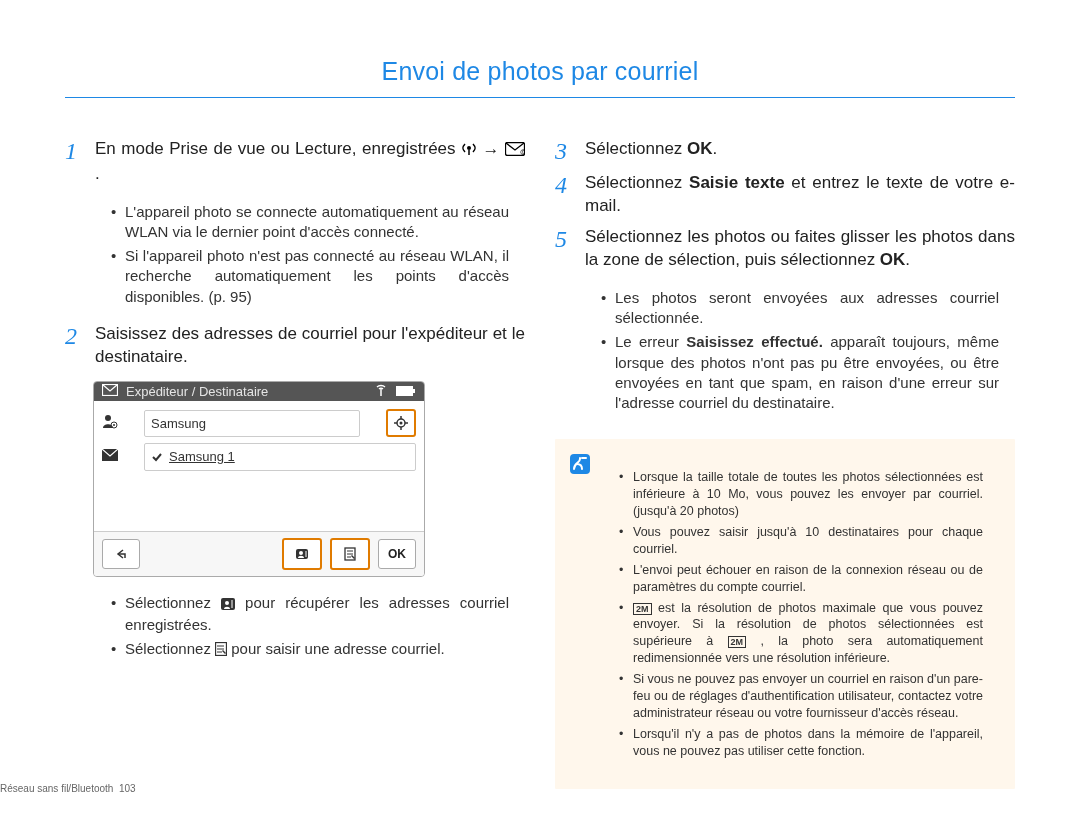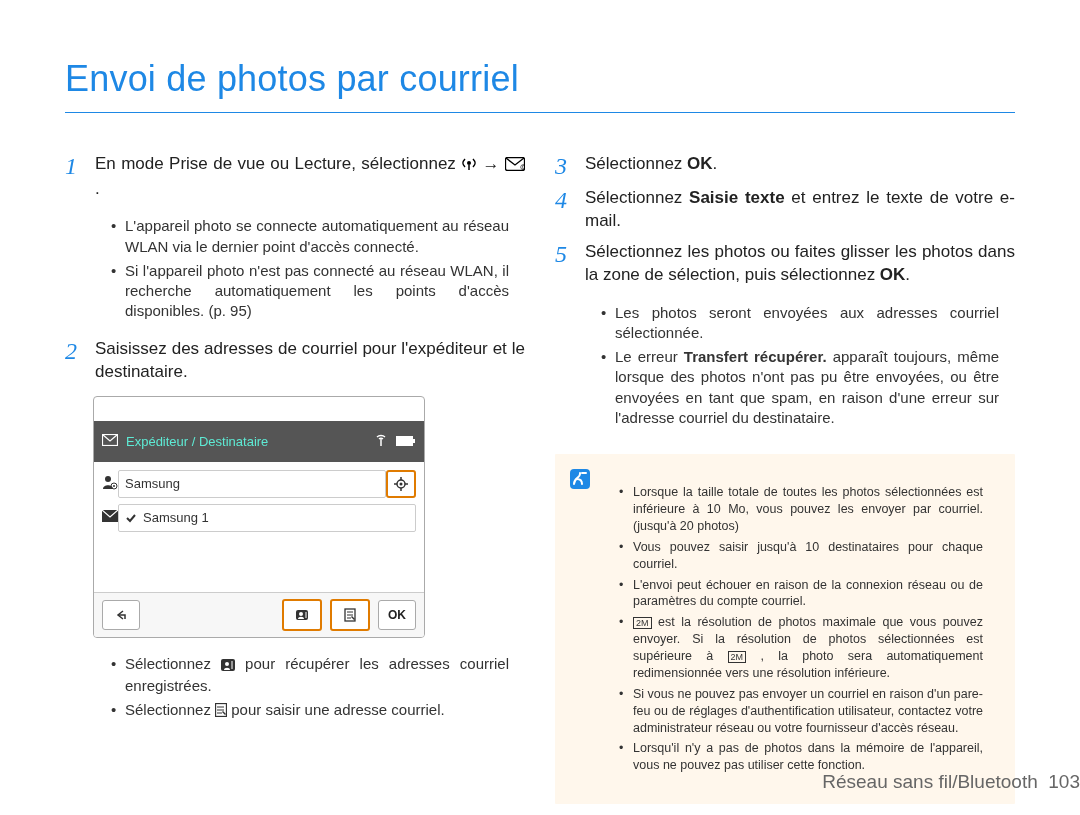--- a/index.html
+++ b/index.html
@@ -15,24 +15,25 @@
   }
   .page {
     box-sizing: border-box;
     width: 1080px;
     height: 815px;
     padding: 45px 65px 25px 65px;
     position: relative;
   }
   .title {
     color: #1e88e5;
-    font-size: 36px;
+    font-size: 25px;
     font-weight: 400;
     margin: 10px 0 8px 0;
     letter-spacing: 0.2px;
+    text-align: center;
   }
   .rule {
     border: none;
     border-top: 1px solid #1e88e5;
     margin: 0 0 40px 0;
   }
   .cols {
     display: flex;
     gap: 30px;
   }
@@ -86,37 +87,36 @@
   .screenshot {
     margin: 12px 0 14px 28px;
     width: 330px;
     border: 1px solid #aaa;
     border-radius: 4px;
     overflow: hidden;
     background: #fff;
   }
   .ss-head {
     background: #555;
-    color: #5eead4;
-    padding: 12px 8px;
+    color: #e5e5e5;
+    padding: 1px 8px;
     display: flex;
     align-items: center;
     gap: 8px;
     font-size: 13px;
-    margin-top: 24px;
   }
   .ss-head .label { flex: 1; }
   .ss-body {
     padding: 8px;
     background: #fff;
   }
   .ss-row {
     display: flex;
     align-items: center;
-    gap: 0;
+    gap: 26px;
     margin-bottom: 6px;
     font-size: 13px;
   }
   .ss-input {
     flex: 1;
     border: 1px solid #ccc;
     border-radius: 2px;
     padding: 4px 6px;
     color: #333;
     background: #fff;
@@ -166,44 +166,44 @@
   .infobox .info-icon {
     position: absolute;
     left: 14px;
     top: 14px;
   }
   .footer {
     position: absolute;
     bottom: 20px;
     left: 0;
     width: 100%;
-    text-align: right;
-    font-size: 19px;
+    text-align: left;
+    font-size: 10px;
     color: #666;
   }
   .b { font-weight: bold; }
-  .small { font-size: 11px; font-weight: normal; }
+  .small { font-size: 11px; font-weight: bold; }
   .sig { display:inline-block; }
   .wlan { display:inline-block; }
 </style>
 </head>
 <body>
 
 <div class="page">
   <h1 class="title">Envoi de photos par courriel</h1>
   <hr class="rule">
 
   <div class="cols">
 
     <div class="col">
 
       <div class="step">
         <div class="stepnum">1</div>
         <div class="stepbody">
-          <span>En mode Prise de vue ou Lecture, sélectionnez </span>
+          <span>En mode Prise de vue ou Lecture, enregistrées </span>
           <span class="gicon wlan">
             <svg width="16" height="16" viewBox="0 0 16 16">
                 <circle cx="8" cy="8" r="2" fill="#000"></circle>
                 <path d="M4 4 C1 7 1 9 4 12" stroke="#000" fill="none" stroke-width="1.5"></path>
                 <path d="M12 4 C15 7 15 9 12 12" stroke="#000" fill="none" stroke-width="1.5"></path>
                 <line x1="8" y1="10" x2="8" y2="15" stroke="#000" stroke-width="1.5"></line>
               </svg>
           </span>
           <span> → </span>
           <span class="gicon">
@@ -276,21 +276,21 @@
                 </svg>
             </span>
           </div>
           <div class="ss-row">
             <span class="gicon">
               <svg width="16" height="12" viewBox="0 0 16 12">
                   <rect x="0" y="0" width="16" height="12" fill="#333"></rect>
                   <path d="M0 0 L8 7 L16 0" fill="none" stroke="#fff" stroke-width="1.2"></path>
                 </svg>
             </span>
-            <div class="ss-input" style="display:flex;align-items:center;gap:6px;">
+            <div class="ss-input" style="display:flex;align-items:center;gap:6px;text-decoration:underline;">
               <svg width="12" height="12" viewBox="0 0 12 12">
                   <path d="M2 6 L5 9 L10 3" fill="none" stroke="#333" stroke-width="2"></path>
                 </svg>
               <span>Samsung 1</span>
             </div>
           </div>
           <div class="ss-gap"></div>
         </div>
         <div class="ss-foot">
           <span class="foot-btn">
@@ -372,21 +372,21 @@
         <div class="stepnum">5</div>
         <div class="stepbody">
           <span>Sélectionnez les photos ou faites glisser les photos dans la zone de sélection, puis sélectionnez </span><span class="b">OK</span><span>.</span>
         </div>
       </div>
 
       <div class="sub">
         <ul>
           <li>Les photos seront envoyées aux adresses courriel sélectionnée.</li>
           <li>
-            <span>Le erreur </span><span class="b">Transfert récupérer.</span><span> apparaît toujours, même lorsque des photos n'ont pas pu être envoyées, ou être envoyées en tant que spam, en raison d'une erreur sur l'adresse courriel du destinataire.</span>
+            <span>Le erreur </span><span class="b">Saisissez effectué.</span><span> apparaît toujours, même lorsque des photos n'ont pas pu être envoyées, ou être envoyées en tant que spam, en raison d'une erreur sur l'adresse courriel du destinataire.</span>
           </li>
         </ul>
       </div>
 
       <div class="infobox">
         <span class="info-icon gicon">
           <svg width="22" height="22" viewBox="0 0 22 22">
               <rect x="1" y="1" width="20" height="20" rx="4" fill="#1e88e5"></rect>
               <path d="M5 16 C5 10 11 10 11 6 L11 5 M13 5 L17 5 M13 16 C13 12 10 11 8 11" stroke="#fff" fill="none" stroke-width="2" stroke-linecap="round"></path>
             </svg>

